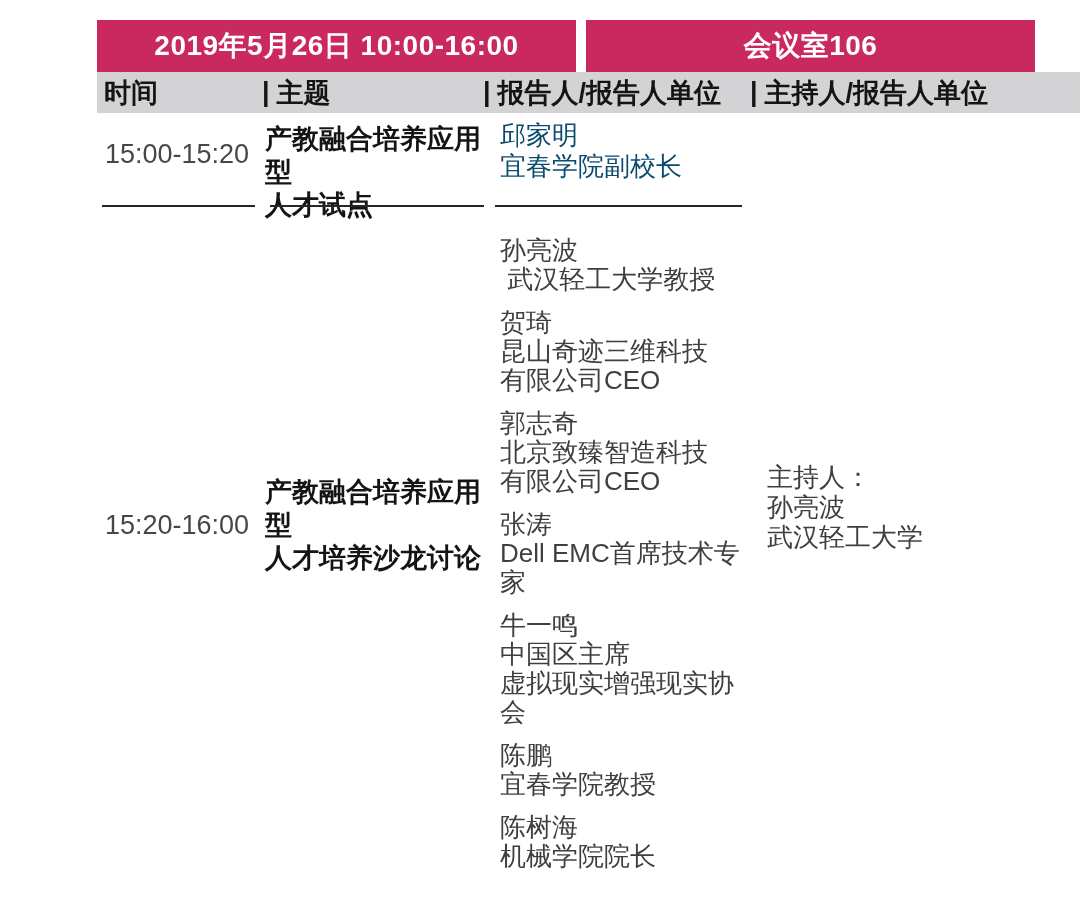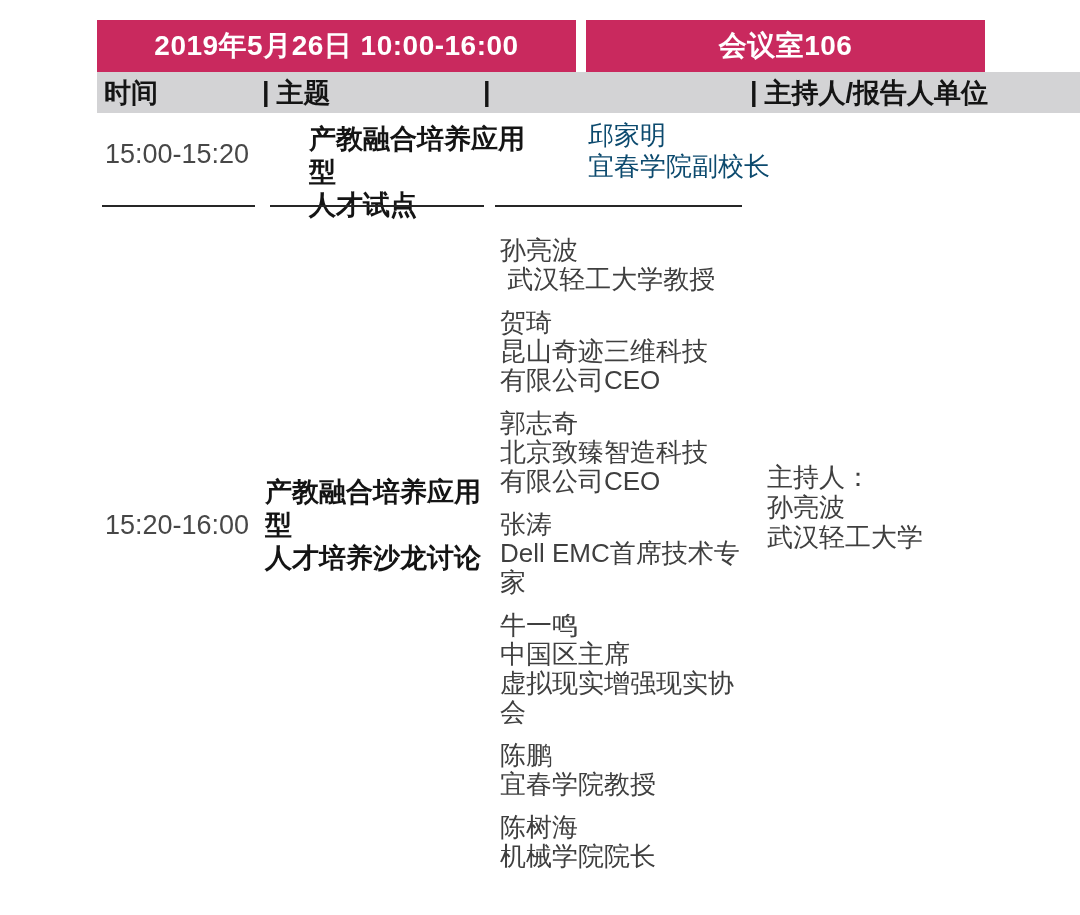--- a/index.html
+++ b/index.html
@@ -25,21 +25,21 @@
     background: #c9295e;
     color: #ffffff;
     font-weight: bold;
     font-size: 28px;
     display: flex;
     align-items: center;
     justify-content: center;
     letter-spacing: 0.5px;
   }
   .banner.left { width: 479px; }
-  .banner.right { width: 399px; }
+  .banner.right { width: 449px; }
 
   
   .thead {
     position: absolute;
     left: 97px;
     top: 72px;
     width: 1044px;
     height: 41px;
     background: #d3d3d5;
     display: grid;
@@ -57,21 +57,21 @@
   .tbody {
     position: absolute;
     left: 97px;
     top: 113px;
     width: 888px;
   }
   .row {
     display: grid;
     grid-template-columns: 165px 221px 267px 235px;
   }
-  .row1 { height: 92px; gap: 44px; }
+  .row1 { height: 92px; }
   .cell-time1 { padding: 26px 0 0 8px; font-size: 27px; color: #474747; }
   .cell-topic1 {
     padding: 10px 0 0 3px;
     font-weight: bold;
     font-size: 27px;
     line-height: 33px;
     color: #141414;
   }
   .cell-speakers1 { padding: 7px 0 0 17px; font-size: 26px; line-height: 31px; color: #0c4a6e; }
 
@@ -115,20 +115,21 @@
   <div class="thead">
     <div class="th first">
       <span>时间</span>
     </div>
     <div class="th">
       <span class="pipe">|</span>
       <span>主题</span>
     </div>
     <div class="th">
       <span class="pipe">|</span>
+      <span>报告人/报告人单位</span>
     </div>
     <div class="th">
       <span class="pipe">|</span>
       <span>主持人/报告人单位</span>
     </div>
   </div>
 
   <div class="tbody">
 
     <div class="row row1">

